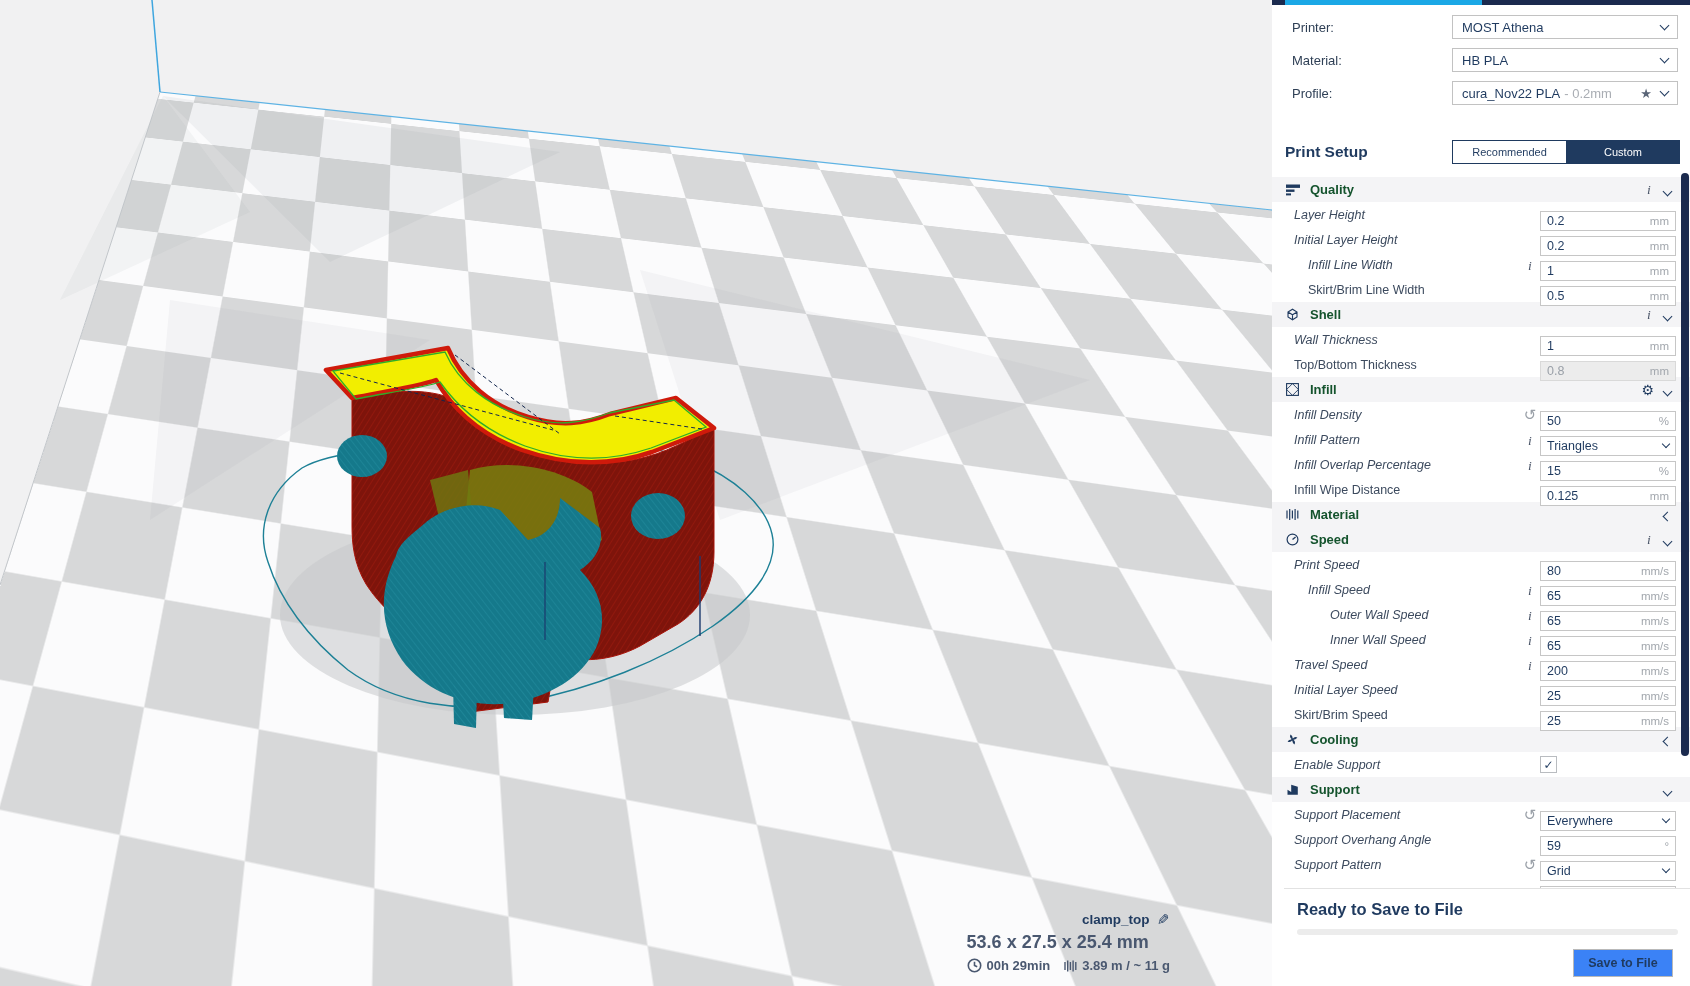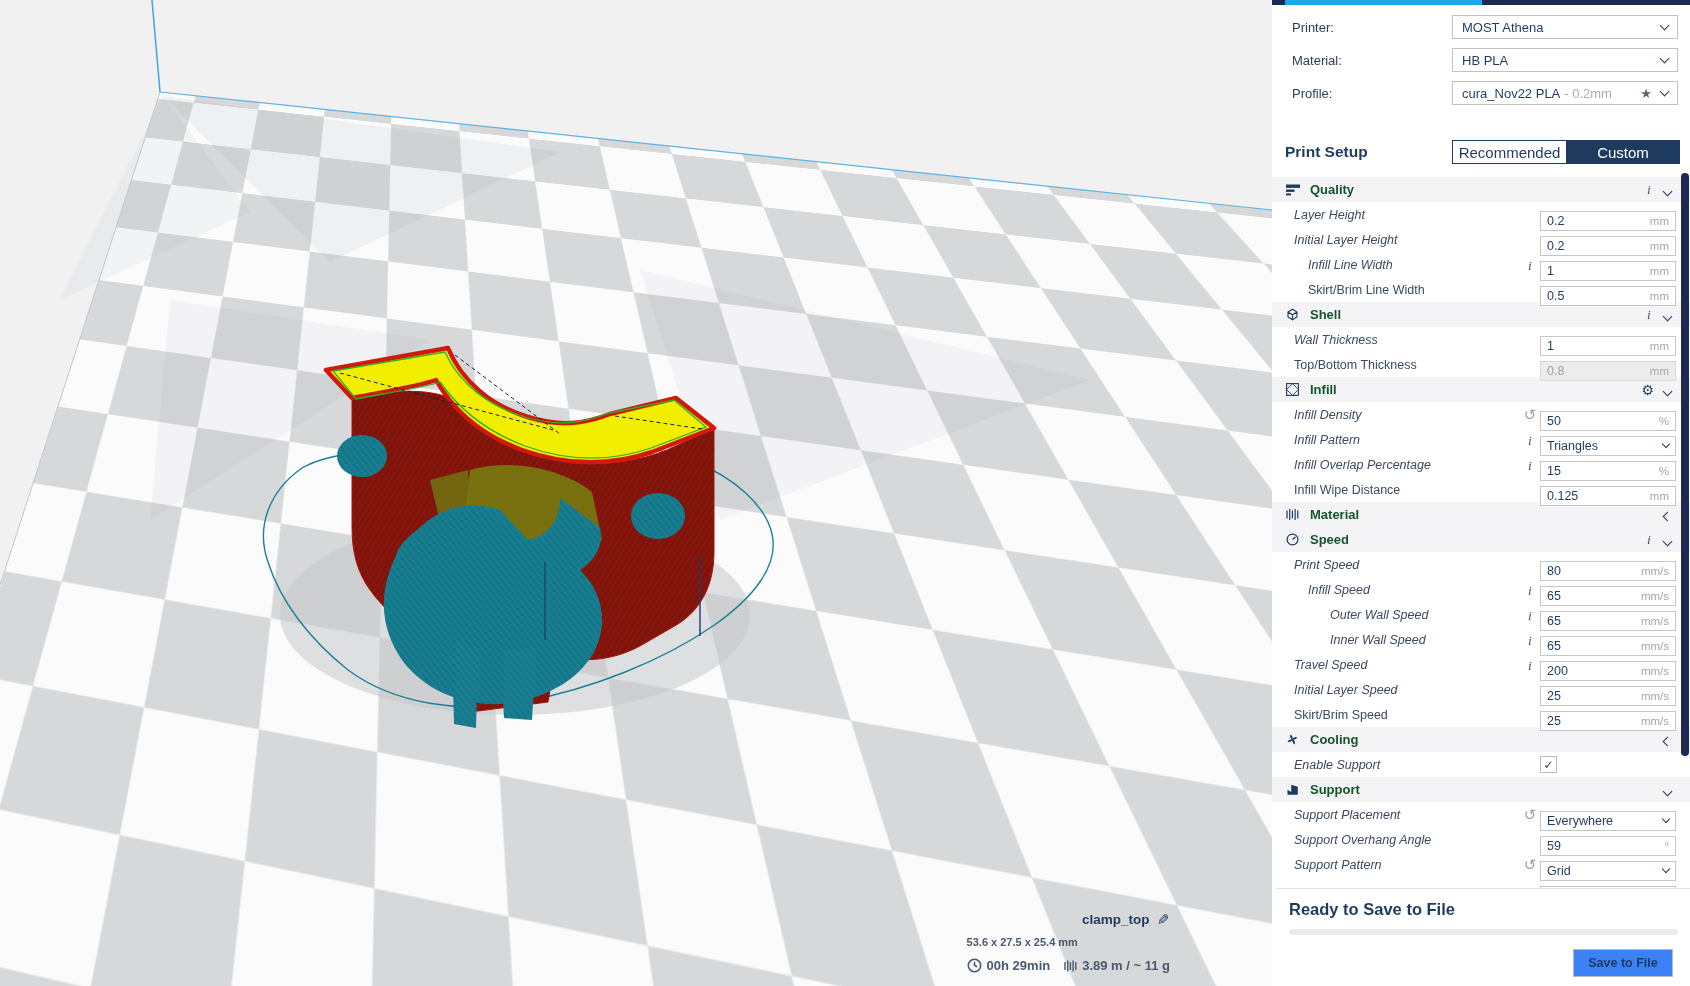--- a/index.html
+++ b/index.html
@@ -17,21 +17,21 @@
            background-image:conic-gradient(#d7d8d9 0deg 90deg,#fbfbfc 90deg 180deg,#d7d8d9 180deg 270deg,#fbfbfc 270deg 360deg);
            background-size:128px 128px; background-position:36px 12px; }
   .scene { position:absolute; left:0; top:0; }
 
   
   .minfo { position:absolute; right:102px; bottom:9px; text-align:left; }
   .mi-name-row { display:flex; justify-content:flex-end; align-items:center; height:23px; }
   .mi-name { font-size:13.5px; font-weight:bold; color:#1f3a5f; }
   .mi-pencil { margin-left:8px; color:#1f3a5f; font-size:15px; display:inline-block;
                transform:scaleX(-1); line-height:1; }
-  .mi-dims { height:23px; line-height:23px; font-size:11px; font-weight:bold; color:#4a5870; }
+  .mi-dims { height:23px; line-height:23px; font-size:18px; font-weight:bold; color:#4a5870; }
   .mi-stats { height:23px; display:flex; justify-content:flex-end; align-items:center;
               font-size:13px; font-weight:bold; color:#4a5870; }
   .mi-ic { display:inline-flex; margin:0 5px 0 0; }
   .mi-gap { width:14px; }
 
   
   .panel { position:absolute; left:1272px; top:0; width:418px; height:986px; background:#fff; }
   .tbseg { position:absolute; top:0; height:5px; }
   .tb1 { left:0;   width:13px;  background:#1b2a4e; }
   .tb2 { left:13px; width:197px; background:#1ba8e6; }
@@ -48,21 +48,21 @@
   .chev { width:7px; height:7px; border-right:1.6px solid #1f3a5f;
           border-bottom:1.6px solid #1f3a5f; display:inline-block; }
   .chev.down { transform:rotate(45deg); margin-top:-4px; }
   .chev.left { transform:rotate(135deg); }
   .chev.sm { width:6px; height:6px; }
 
   .ps-row { position:absolute; top:138px; left:0; right:0; height:28px;
             display:flex; align-items:center; padding:0 10px 0 13px; }
   .ps-title { flex:1; font-size:15.5px; font-weight:bold; color:#1f3a5f; }
   .tab { width:114px; height:24px; display:flex; align-items:center; justify-content:center;
-         font-size:15px; border:1px solid #1f3a5f; }
+         font-size:11px; border:1px solid #1f3a5f; }
   .tab.inactive { background:#fff; color:#1f3a5f; border-right:none; }
   .tab.active { background:#1f3a5f; color:#fff; font-weight:normal; }
 
   .slist { position:absolute; top:177px; left:0; right:0; height:711px; overflow:hidden; }
   .srow { display:flex; align-items:center; height:25px; padding-right:14px; }
   .srow.h { background:#f4f4f6; padding-left:14px; }
   .hicon { width:19px; display:flex; align-items:center; }
   .htitle { font-size:13px; font-weight:bold; color:#14532d; margin-left:5px; flex:1; }
   .hinfo, .info { font-family:"Liberation Serif","DejaVu Serif",serif; font-style:italic;
                   color:#4a5568; font-size:13.5px; }
@@ -81,21 +81,21 @@
   .vbox.dis { background:#ececec; border-color:#d9d9d9; }
   .vbox.dis .val { color:#9aa0a8; }
   .vbox.dd .chev { border-color:#1f3a5f; }
   .cbwrap { width:136px; }
   .cb { width:17px; height:17px; border:1px solid #b9bcc0; background:#fff; color:#1f3a5f;
         font-size:12px; display:flex; align-items:center; justify-content:center; }
 
   .sbar { position:absolute; right:1px; top:173px; width:8px; height:583px;
           background:#1b2a4e; border-radius:4px; }
 
-  .footer { position:absolute; left:4px; right:0; bottom:0; height:98px; background:#fff;
+  .footer { position:absolute; left:12px; right:0; bottom:0; height:98px; background:#fff;
             border-top:1px solid #e2e2e2; }
   .ready-title { margin:11px 0 0 13px; font-size:16.5px; font-weight:bold; color:#1f3a5f; }
   .pbar { margin:10px 12px 0 13px; height:6px; background:#ececec; border-radius:3px; }
   .save-btn { position:absolute; right:17px; bottom:9px; width:100px; height:28px;
               background:#3b82f6; border:1px solid #b9b9b9; color:#1f3a5f; font-weight:bold;
               font-size:12.5px; display:flex; align-items:center; justify-content:center; }
 </style>
 </head>
 <body>
 

